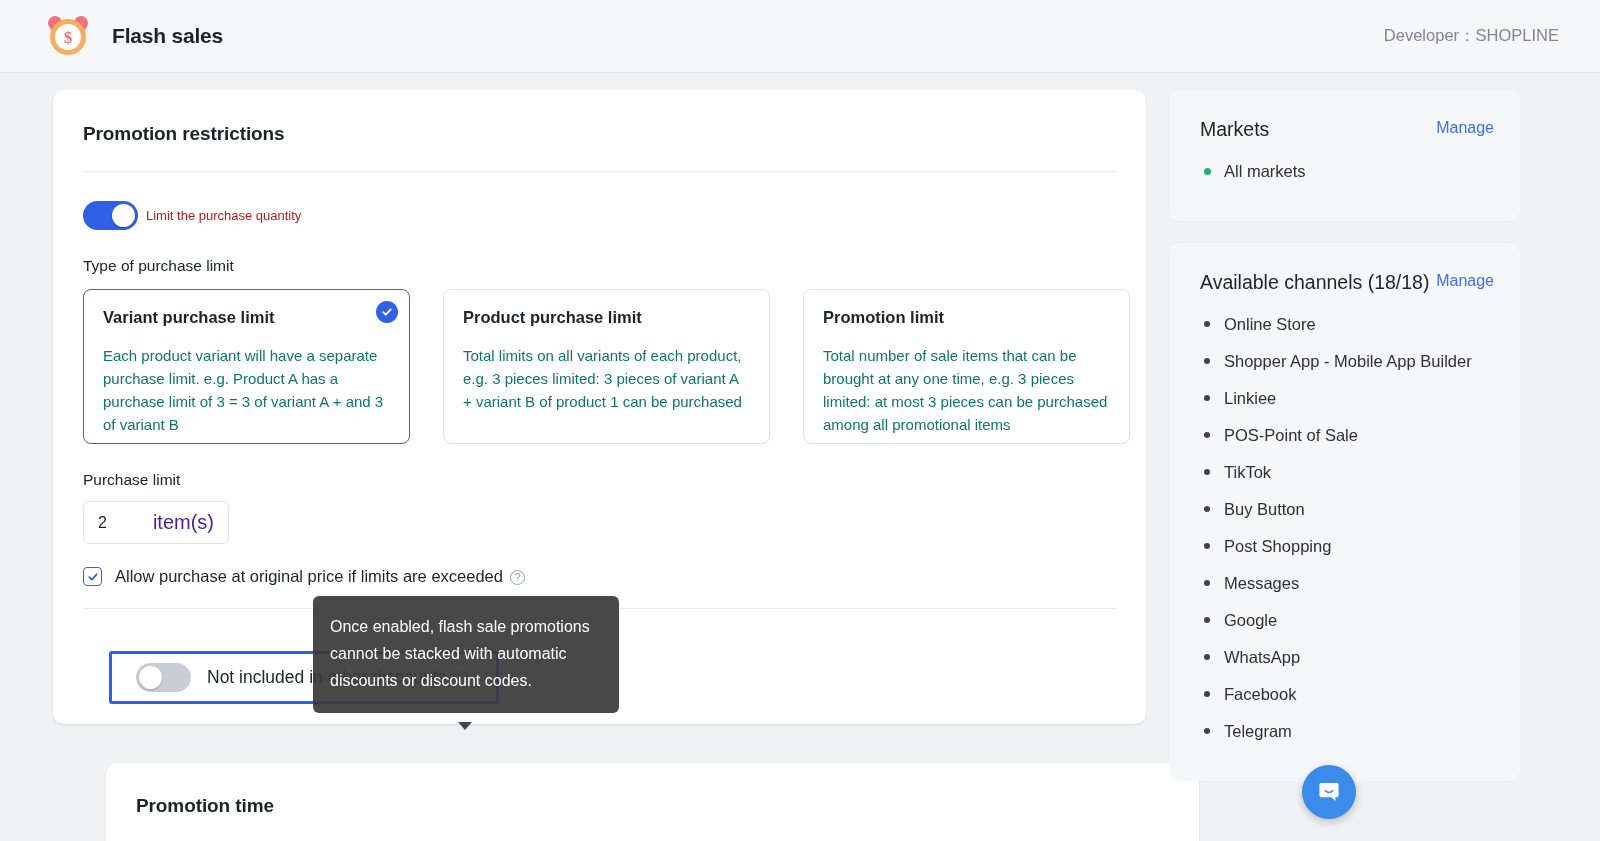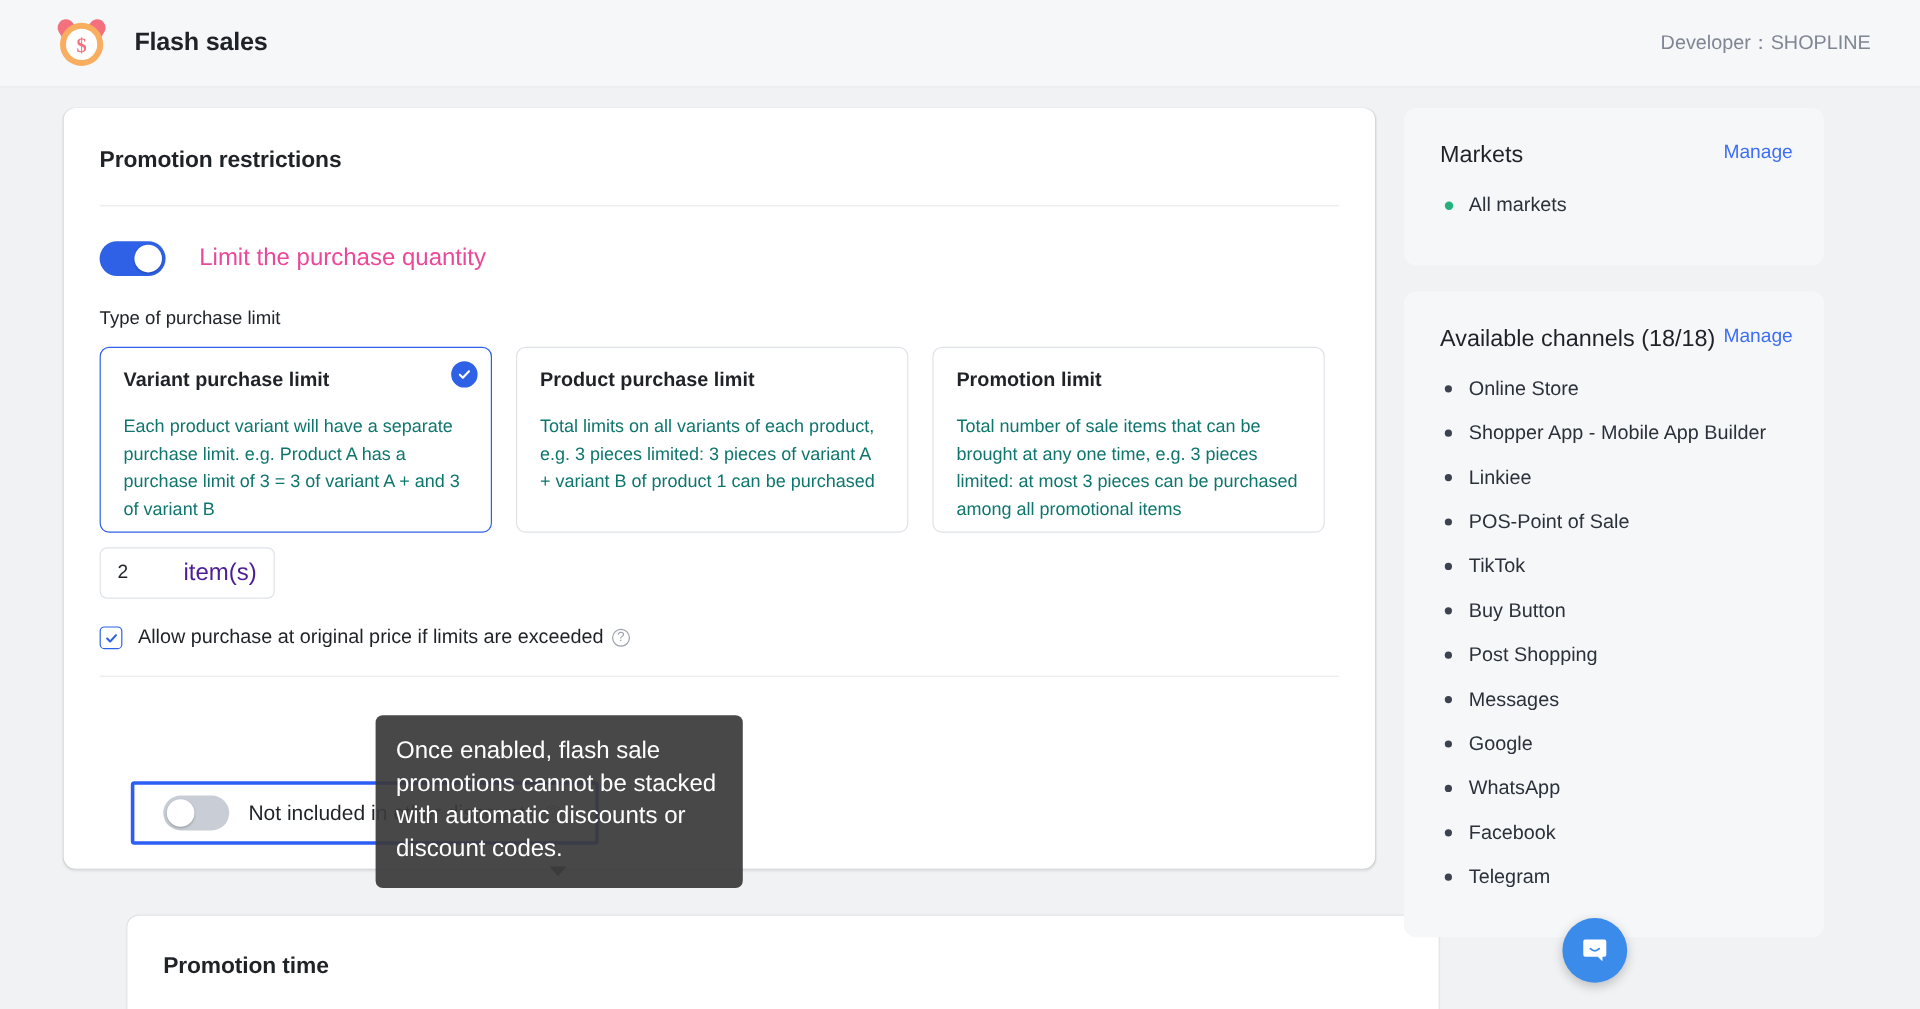--- a/index.html
+++ b/index.html
@@ -90,30 +90,30 @@
   }
   .switch.on  { background: #2f61e6; }
   .switch.off { background: #c9ced6; }
   .knob {
     position: absolute; top: 3px; width: 23px; height: 23px;
     border-radius: 50%; background: #fff;
     box-shadow: 0 1px 2px rgba(0,0,0,.25);
   }
   .switch.on  .knob { right: 3px; }
   .switch.off .knob { left: 3px; }
-  .toggle-label { margin-left: 28px; font-size: 20px; color: #ec4899; }
+  .toggle-label { margin-left: 8px; font-size: 13px; color: #b91c1c; }
 
   .field-label {
     font-size: 15.5px; color: #20242b;
     padding: 27px 0 0 30px;
   }
 
   
   #option-cards {
-    display: flex; gap: 20px;
+    display: flex; gap: 33px;
     padding: 14px 0 0 30px;
   }
   .opt {
     position: relative;
     width: 327px; height: 155px;
     border: 1px solid #dfe3e8;
     border-radius: 8px;
     padding: 18px 20px 0 19px;
     background: #fff;
     cursor: pointer;
@@ -177,21 +177,21 @@
   #highlight-box .switch { margin-left: 24px; }
   #nid-label { margin-left: 16px; font-size: 17.5px; color: #1f2328; }
 
   
   #tooltip {
     position: absolute; left: 260px; top: 506px;
     width: 306px;
     background: rgba(58,58,58,.93);
     border-radius: 6px;
     padding: 17px 22px 19px 17px;
-    color: #fff; font-size: 20px; line-height: 27px;
+    color: #fff; font-size: 16px; line-height: 27px;
     z-index: 30;
   }
   #tooltip-arrow {
     position: absolute; left: 405px; top: 632px;
     width: 0; height: 0;
     border-left: 7px solid transparent;
     border-right: 7px solid transparent;
     border-top: 8px solid rgba(58,58,58,.93);
     z-index: 31;
   }
@@ -293,20 +293,21 @@
           <div class="opt-desc">Total limits on all variants of each product, e.g. 3 pieces limited: 3 pieces of variant A + variant B of product 1 can be purchased</div>
         </div>
 
         <div class="opt">
           <div class="opt-title">Promotion limit</div>
           <div class="opt-desc">Total number of sale items that can be brought at any one time, e.g. 3 pieces limited: at most 3 pieces can be purchased among all promotional items</div>
         </div>
 
       </div>
 
+      <div class="field-label">Purchase limit</div>
       <div id="limit-input">
         <span id="limit-value">2</span>
         <span id="limit-suffix">item(s)</span>
       </div>
 
       <div id="checkbox-row">
         <div class="cbox">
           <svg width="12" height="12" viewBox="0 0 12 12" aria-hidden="true">
             <path d="M2.3 6.1 L4.8 8.6 L9.7 3.3" fill="none" stroke="#2f61e6" stroke-width="1.7" stroke-linecap="round" stroke-linejoin="round"></path>
           </svg>

